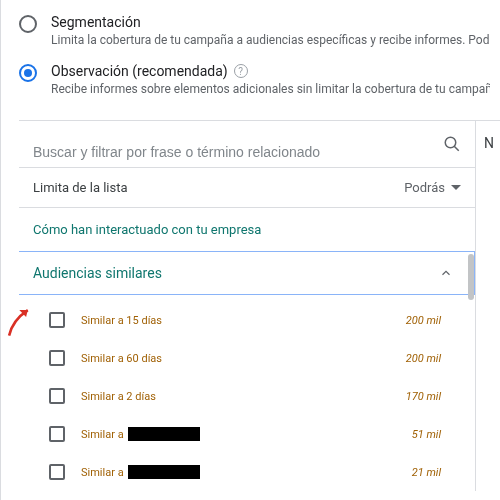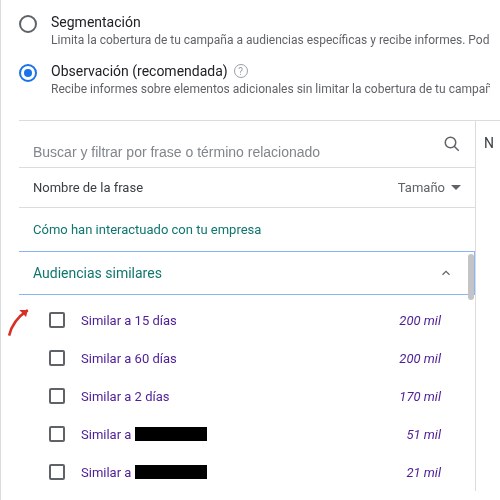--- a/index.html
+++ b/index.html
@@ -168,22 +168,22 @@
     width: 34px; height: 34px;
     pointer-events: none;
   }
 
   .items { padding-top: 6px; }
   .item {
     display: flex;
     align-items: center;
     height: 38px;
     padding: 0 14px 0 30px;
-    font-size: 13px;
-    color: #4c1d95;
+    font-size: 11px;
+    color: #a16207;
   }
   .item .chk {
     width: 16px; height: 16px;
     border: 2px solid #5f6368;
     border-radius: 2px;
     margin-right: 16px;
     flex: 0 0 16px;
   }
   .item .name { flex: 1; display: flex; align-items: center; gap: 4px; }
   .item .size { width: 70px; text-align: right; padding-right: 20px; font-style: italic; }
@@ -220,23 +220,23 @@
 
     <div class="search">
       <input type="text" placeholder="Buscar y filtrar por frase o término relacionado" style="">
       <svg class="mag" viewBox="0 0 24 24" fill="none" stroke="currentColor" stroke-width="2">
         <circle cx="10" cy="10" r="7"></circle>
         <line x1="21" y1="21" x2="15" y2="15"></line>
       </svg>
     </div>
 
     <div class="header-row">
-      <div class="col-name">Nombre de la frase</div>
+      <div class="col-name">Limita de la lista</div>
       <div class="col-size">
-        <span>Tamaño</span>
+        <span>Podrás</span>
         <span class="caret-down"></span>
       </div>
     </div>
 
     <div class="section-label">Cómo han interactuado con tu empresa</div>
 
     <div class="accordion">
       <div class="title">Audiencias similares</div>
       <div class="chev">
         <svg viewBox="0 0 24 24" fill="none" stroke="currentColor" stroke-width="2">

